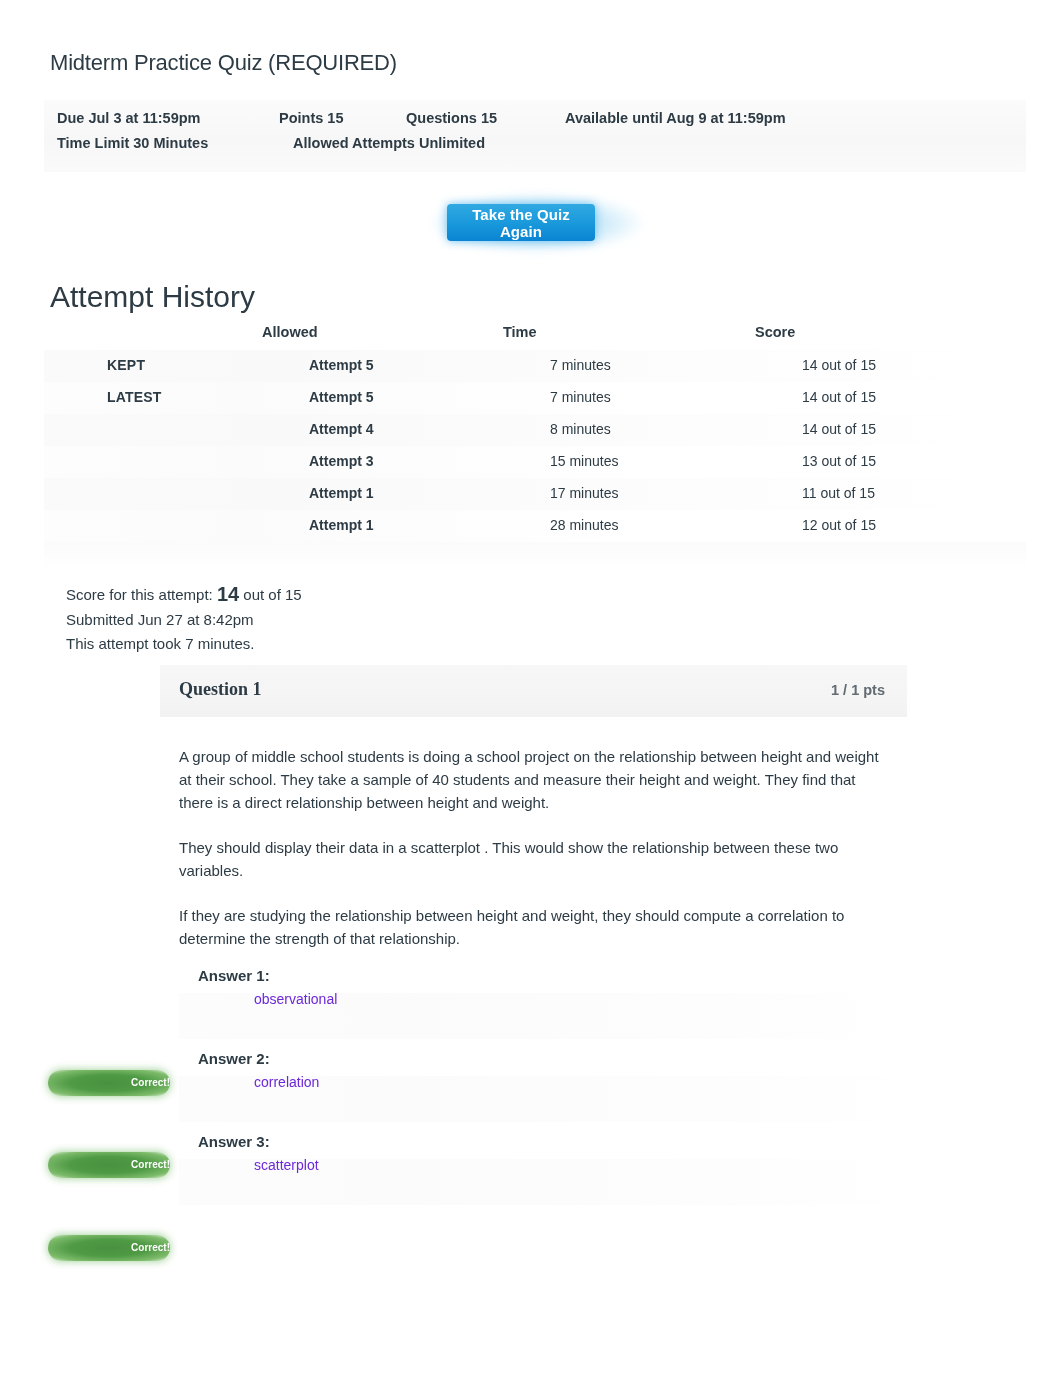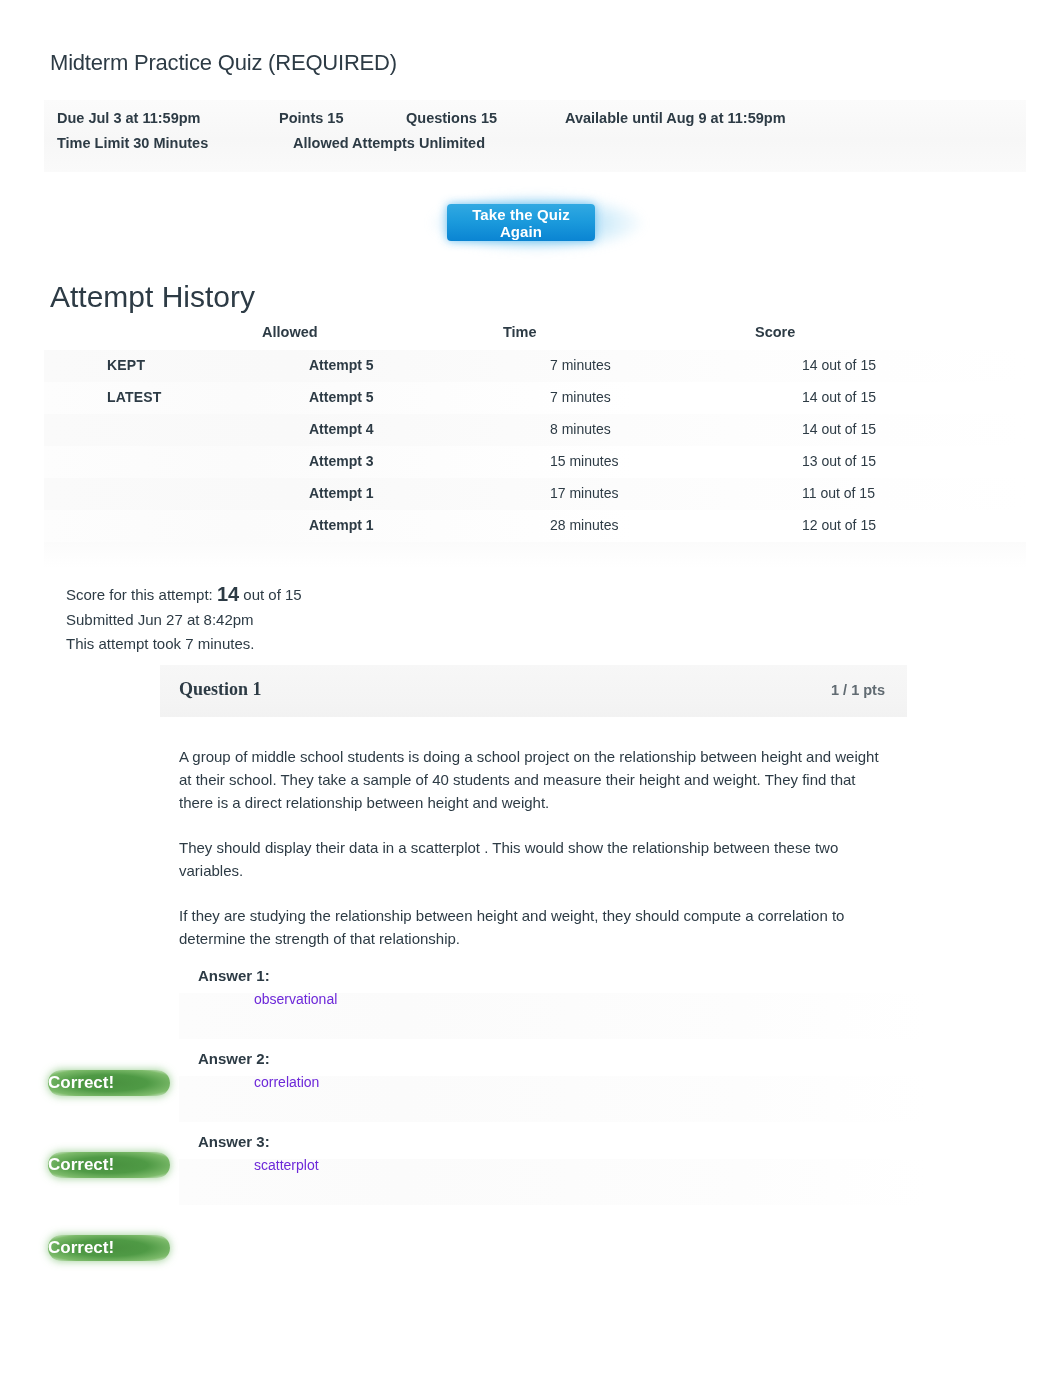--- a/index.html
+++ b/index.html
@@ -238,23 +238,23 @@
   }
 
   
   .correct-badge {
     position: absolute;
     width: 122px;
     height: 26px;
     border-radius: 13px;
     background: radial-gradient(ellipse at center, #49913f 0%, #4f9a45 45%, #7dbb6b 78%, rgba(190,225,180,0.35) 100%);
     color: #ffffff;
-    font-size: 17px;
-    font-weight: bold;
-    text-align: left;
+    font-size: 10px;
+    font-weight: bold;
+    text-align: right;
     line-height: 26px;
     box-shadow: 0 0 9px rgba(120,190,110,0.75);
   }
   .cb1 { left: 48px; top: 1070px; }
   .cb2 { left: 48px; top: 1152px; }
   .cb3 { left: 48px; top: 1235px; }
 </style>
 </head>
 <body>
 

